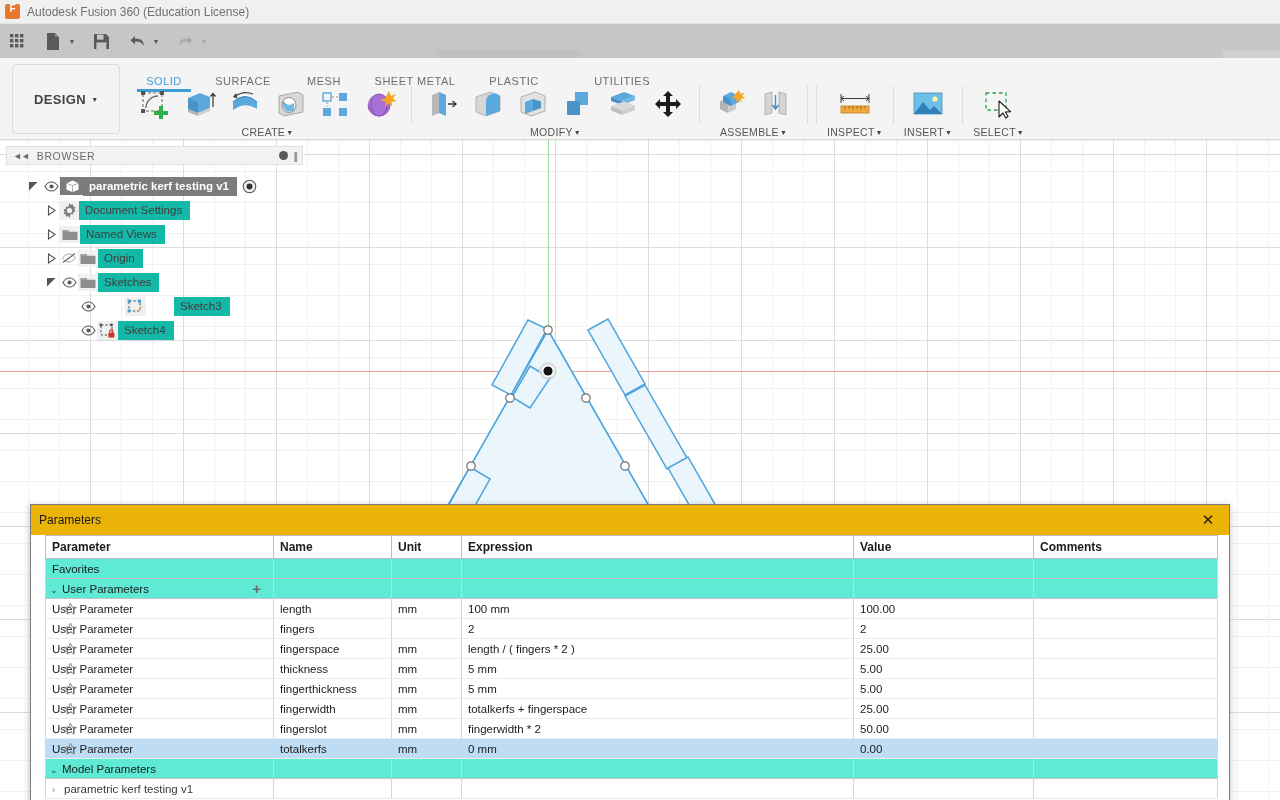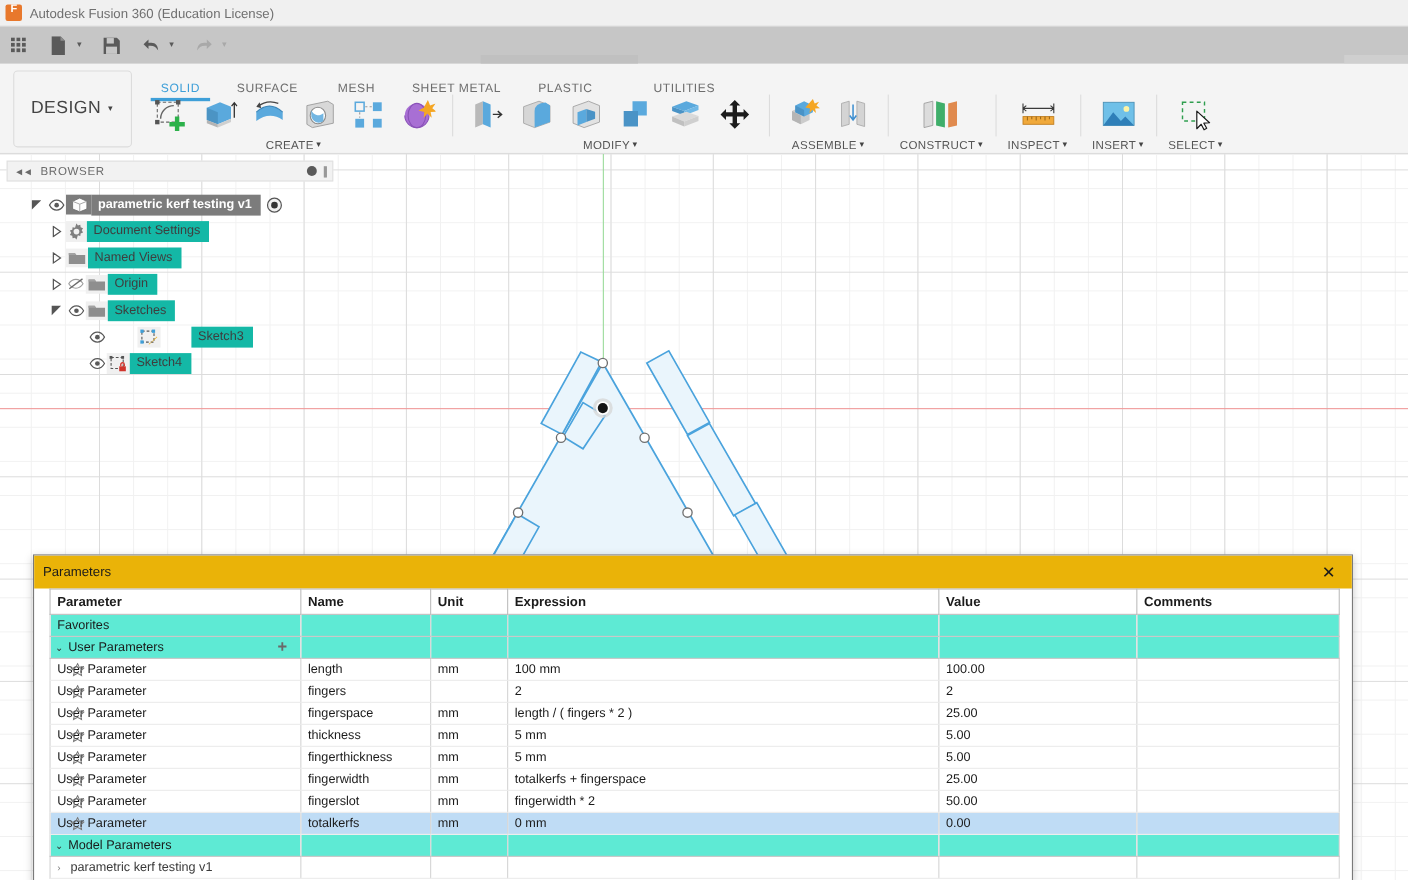--- a/index.html
+++ b/index.html
@@ -70,21 +70,21 @@
   .ribbon {
     position: absolute; left: 0; top: 58px; width: 1280px; height: 82px;
     background: #f4f4f4;
     border-bottom: 1px solid #dcdcdc;
   }
   .design-box {
     position: absolute; left: 12px; top: 6px; width: 108px; height: 70px;
     border: 1px solid #dcdcdc; border-radius: 4px; background: #f4f4f4;
     display: flex; align-items: center; justify-content: center; gap: 5px;
   }
-  .design-label { font-size: 16px; color: #444; letter-spacing: .4px; }
+  .design-label { font-size: 13px; color: #444; letter-spacing: .4px; font-weight: bold; }
   .caret-dn { font-size: 7px; color: #444; }
 
   .ribbon-tabs {
     position: absolute; left: 130px; top: 0px; height: 22px;
     display: flex; align-items: center;
   }
   .rtab {
     font-size: 11px; color: #6d6d6d; letter-spacing: .5px;
     padding: 0 0px; position: relative;
     text-align: center;
@@ -454,35 +454,20 @@
           </div>
         </div>
         <div class="rpanel-title">
           <span>ASSEMBLE</span>
           <span class="caret-dn">▼</span>
         </div>
       </div>
 
       <div class="rpanel-sep"></div>
 
-      <div class="rpanel">
-        <div class="rpanel-icons">
-          <div class="ricon" style="width:56px;">
-            <svg width="44" height="30" viewBox="0 0 44 30">
-              <path d="M6 5 L14 3 L14 25 L6 27 Z" fill="#dcdcdc" stroke="#9e9e9e" stroke-width=".8"></path>
-              <path d="M17 3 L25 5 L25 27 L17 25 Z" fill="#3fae6a"></path>
-              <path d="M28 5 L36 3 L36 25 L28 27 Z" fill="#e08a4e"></path>
-            </svg>
-          </div>
-        </div>
-        <div class="rpanel-title">
-          <span>CONSTRUCT</span>
-          <span class="caret-dn">▼</span>
-        </div>
-      </div>
 
       <div class="rpanel-sep"></div>
 
       <div class="rpanel">
         <div class="rpanel-icons">
           <div class="ricon" style="width:52px;">
             <svg width="40" height="30" viewBox="0 0 40 30">
               <path d="M6 5 v9 M34 5 v9 M6 9.5 h28 M9 7 L6 9.5 L9 12 M31 7 L34 9.5 L31 12" stroke="#3a3a3a" stroke-width="1" fill="none"></path>
               <rect x="6" y="17" width="28" height="7" fill="#f0a93b" stroke="#c07d1d" stroke-width=".8"></rect>
               <g stroke="#8a5a10" stroke-width=".8">

